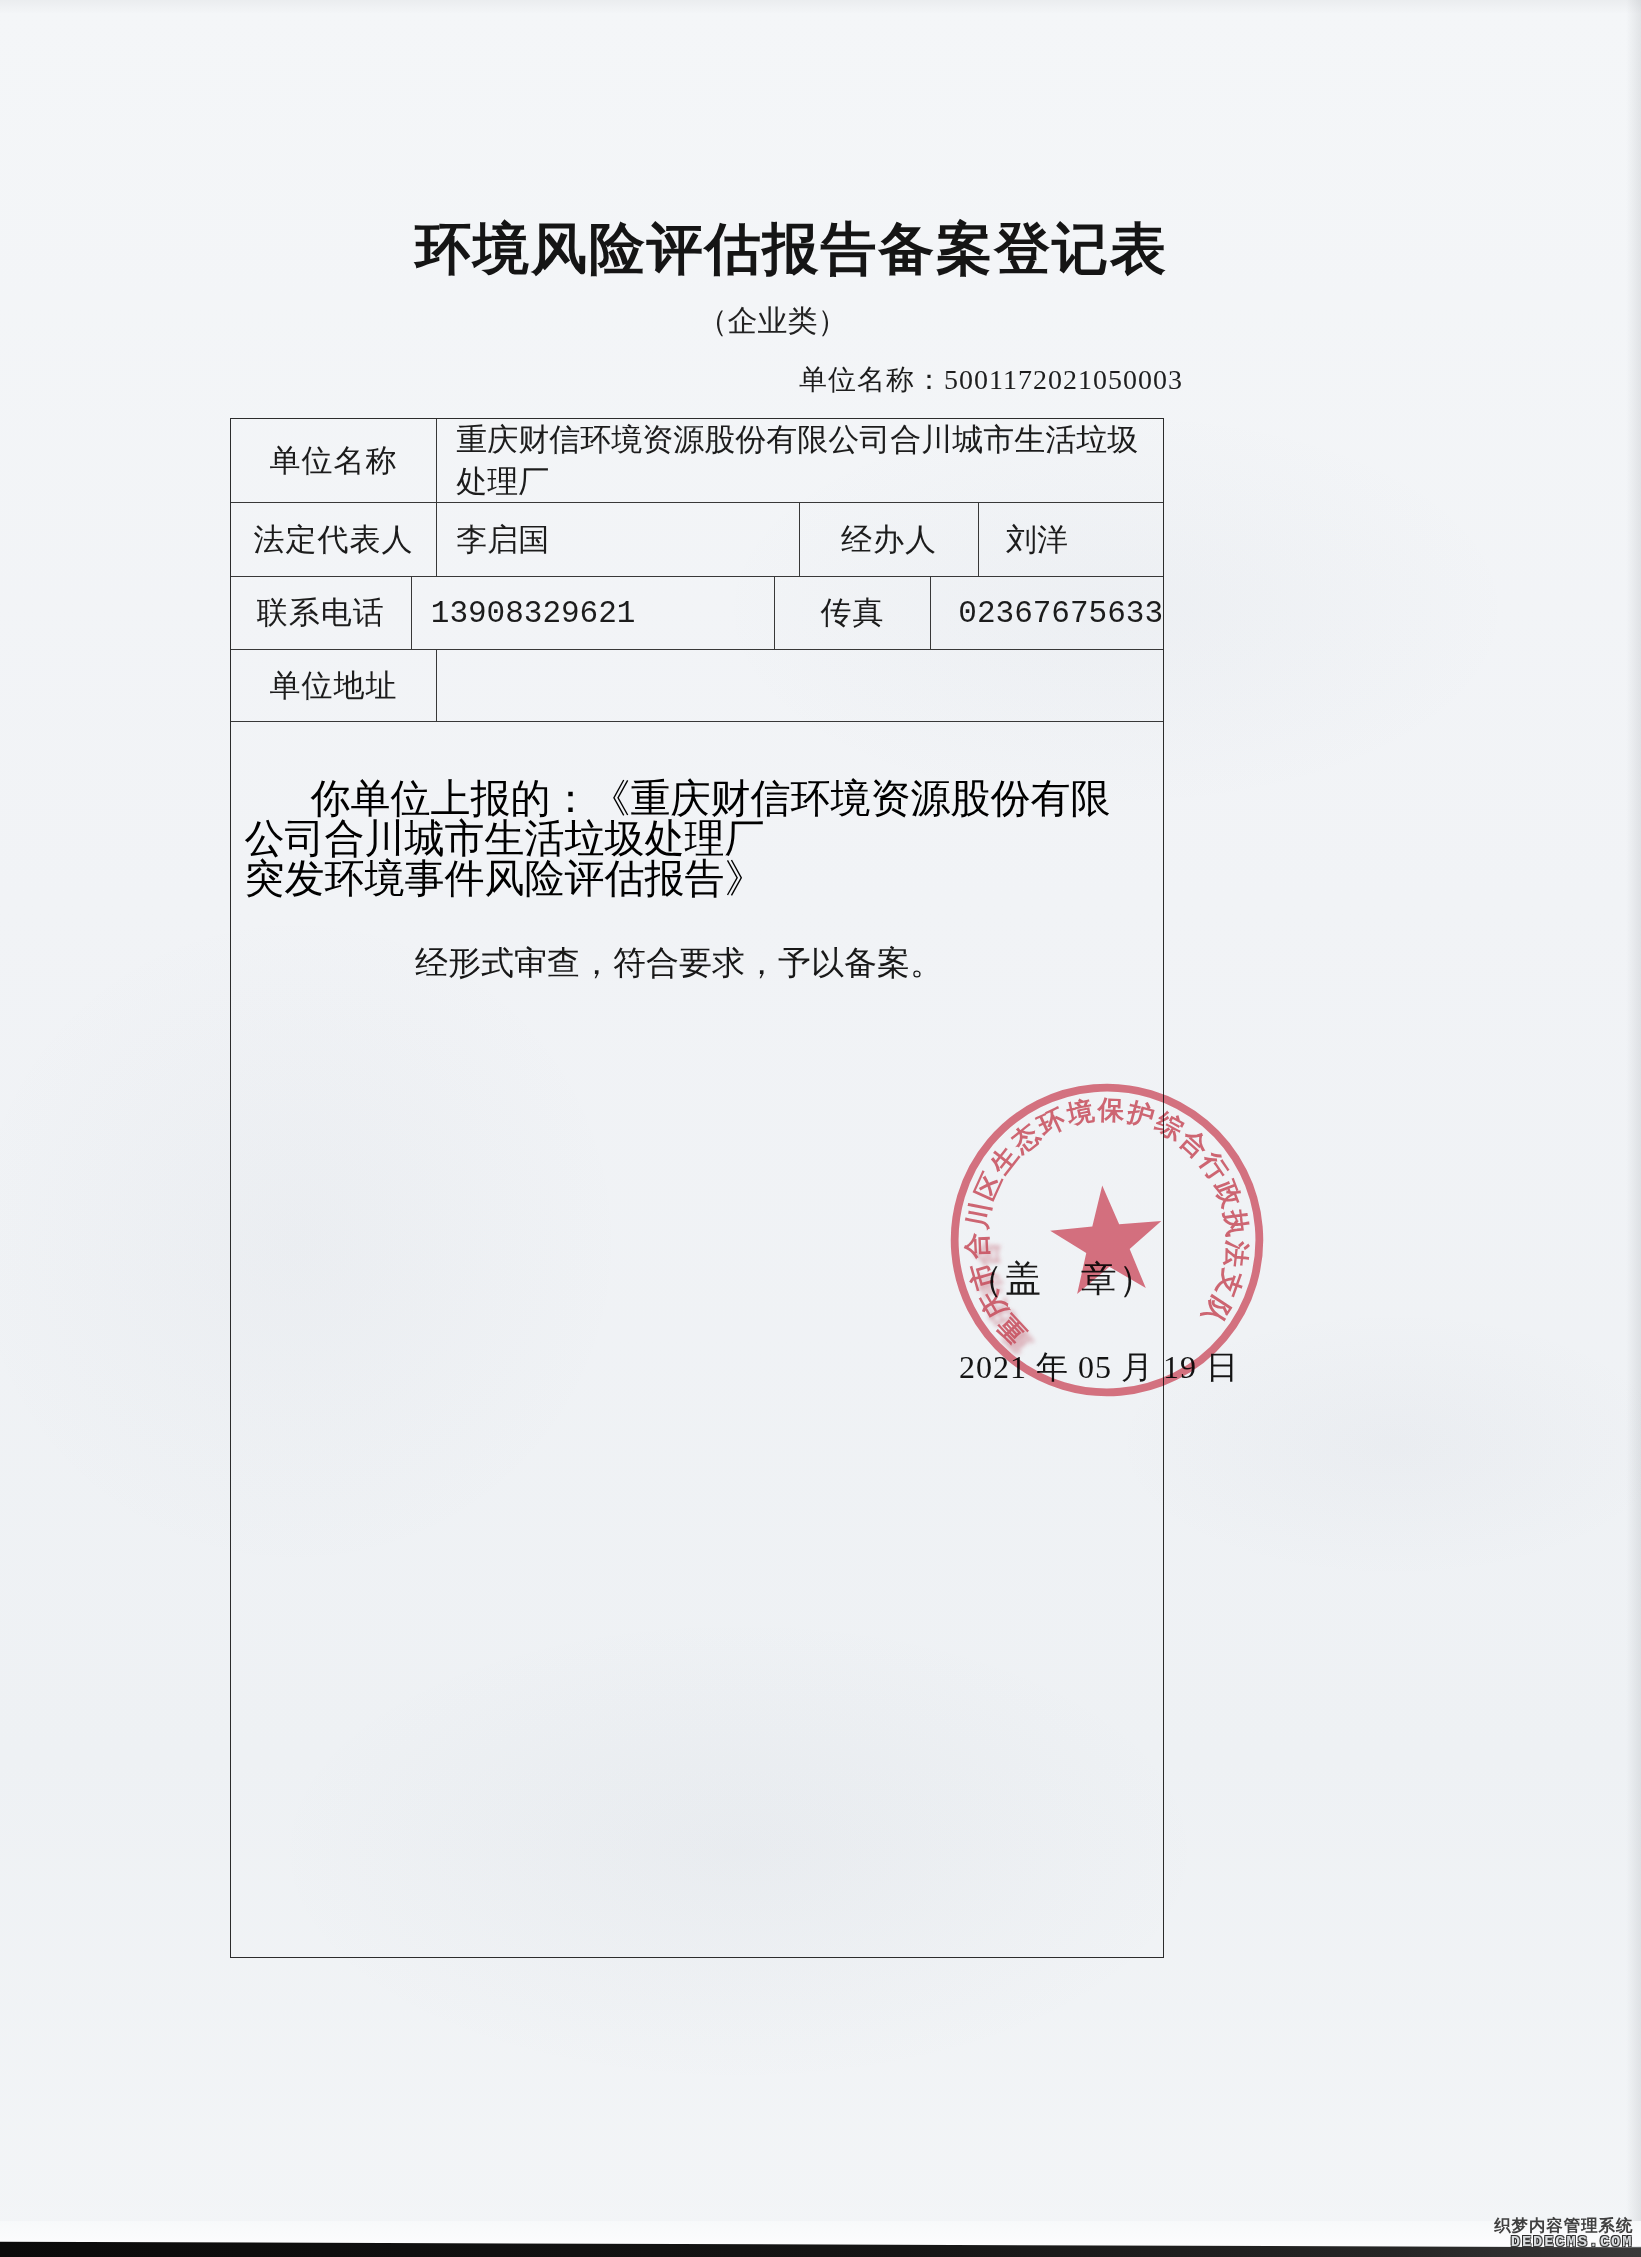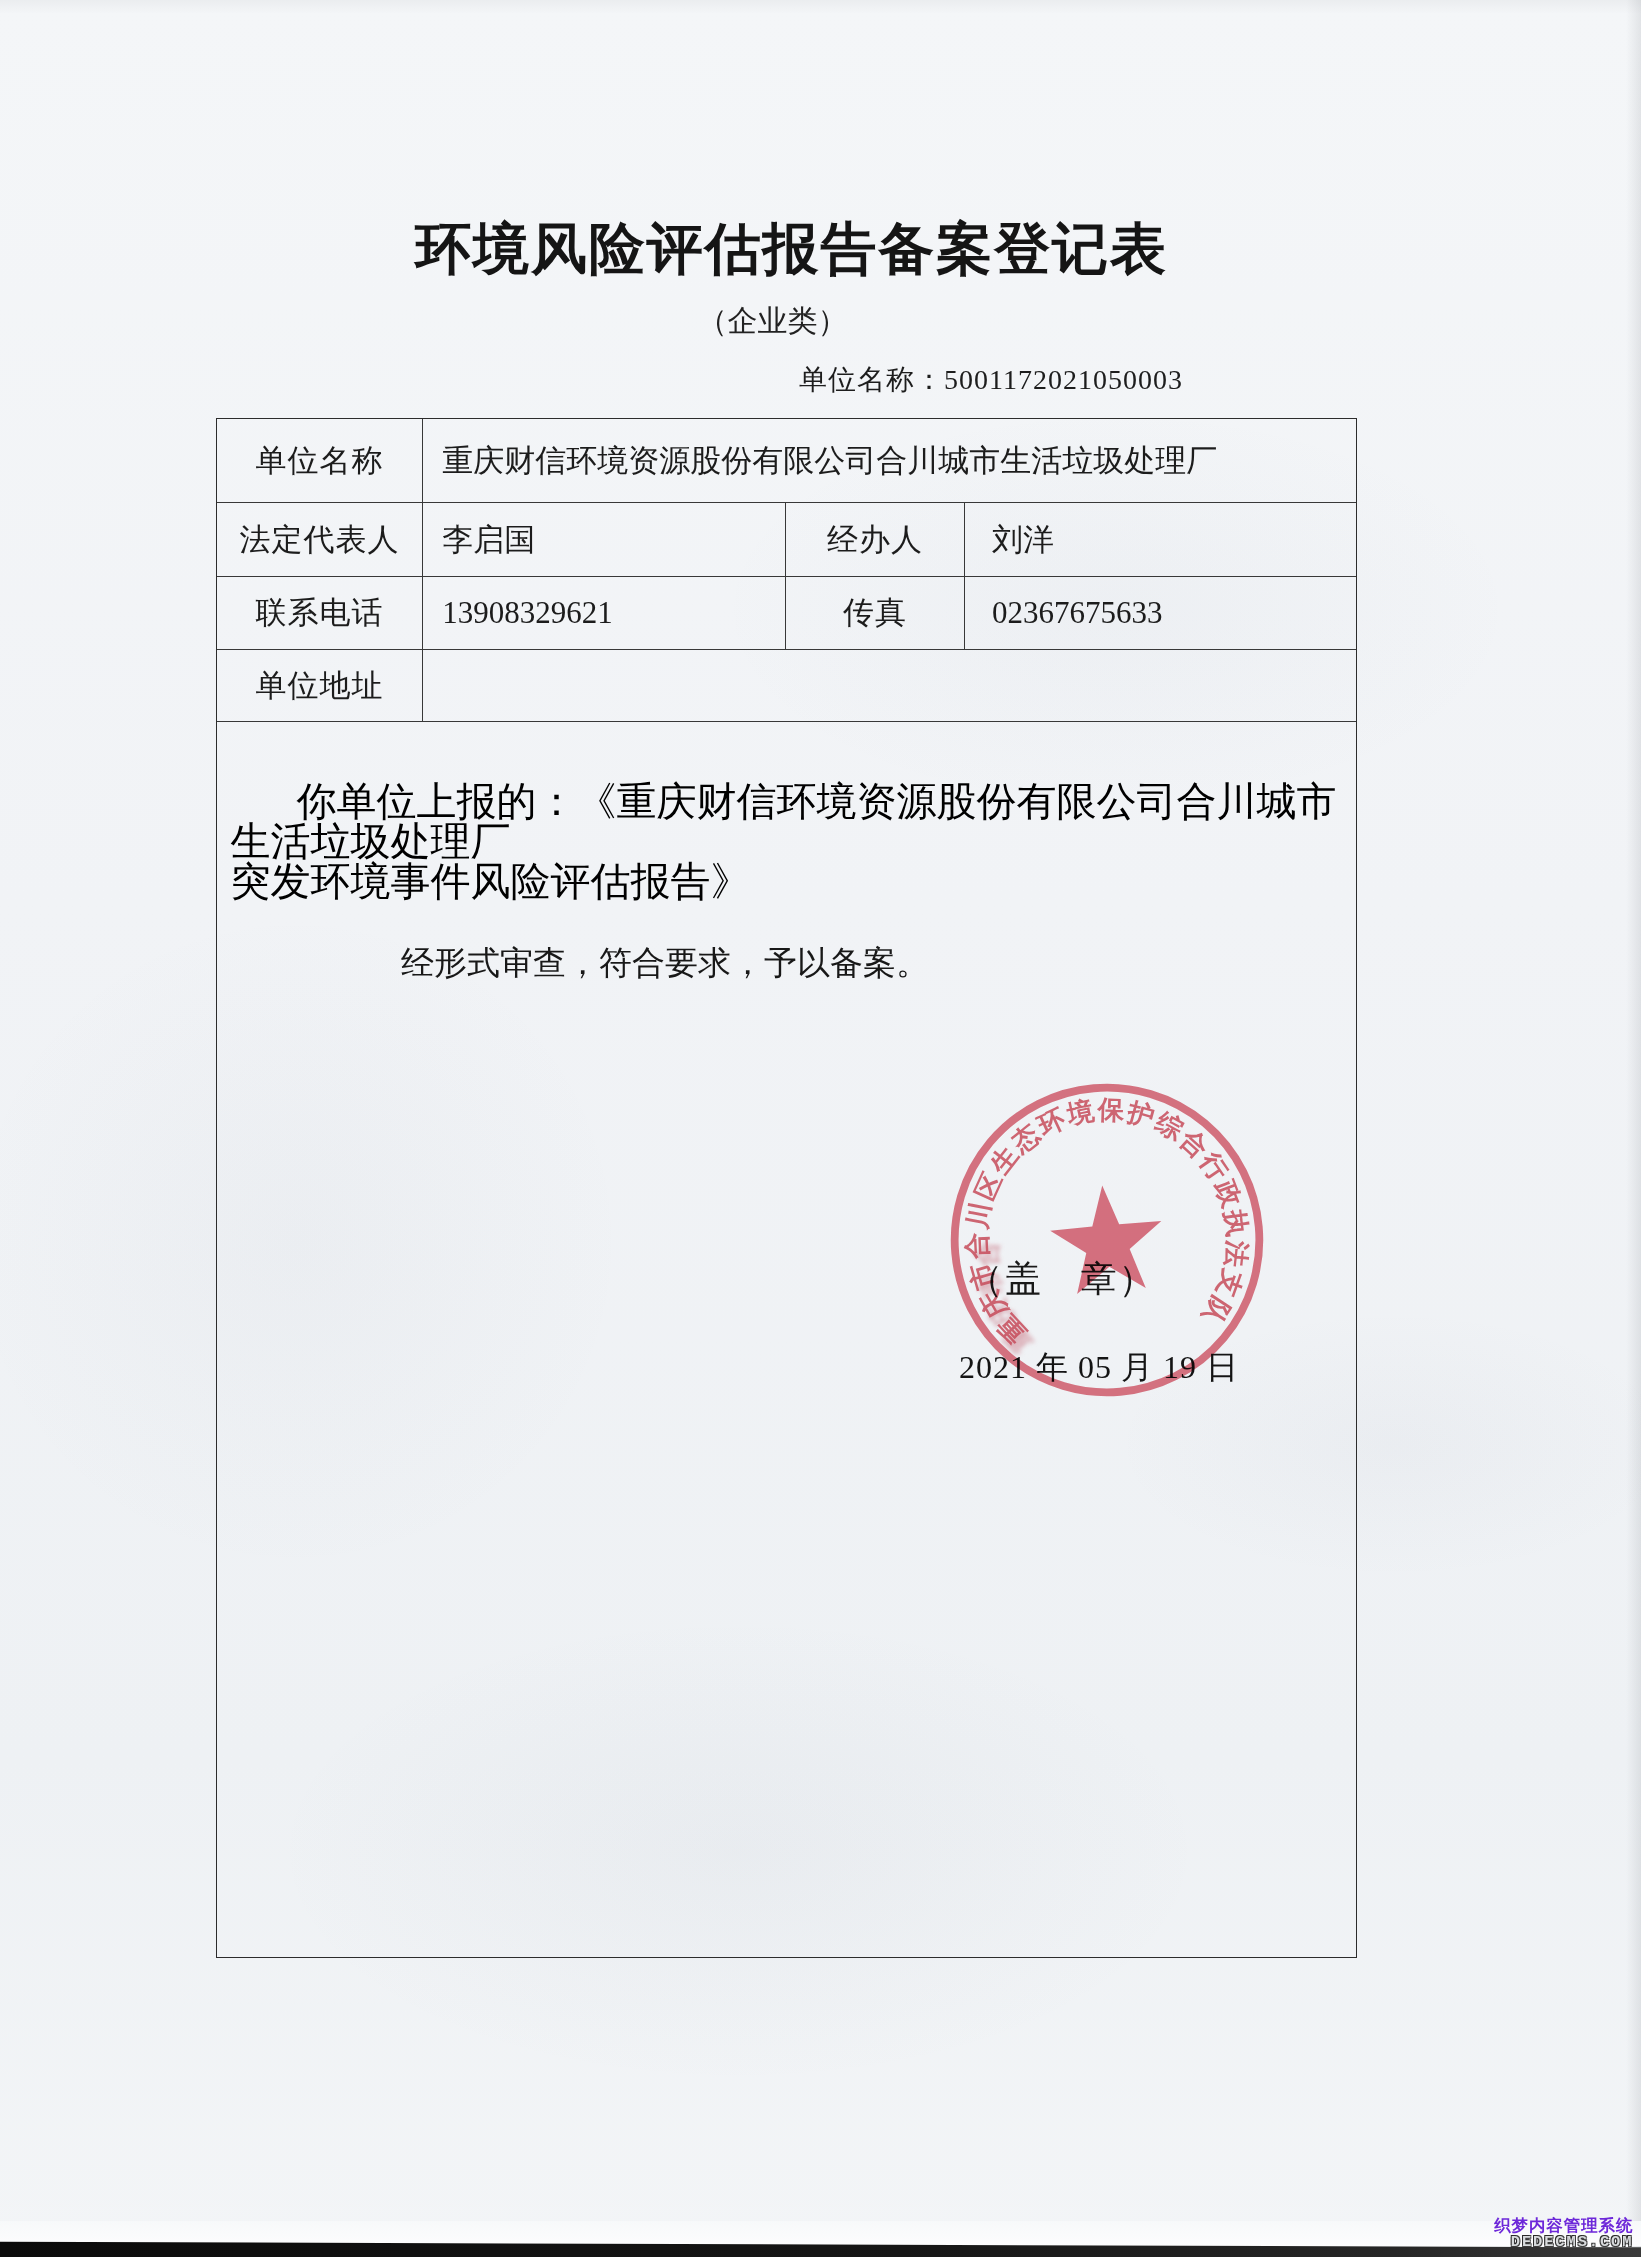--- a/index.html
+++ b/index.html
@@ -38,23 +38,24 @@
     position:absolute;left:0;top:301px;width:1545px;
     text-align:center;font-size:30px;color:#222;
   }
   .record-no{
     position:absolute;left:799px;top:361px;
     font-size:28px;letter-spacing:1px;color:#1d1d1d;
   }
 
   
   .doc-table{
-    position:absolute;left:216px;top:418px;width:1141px;height:1540px;
+    position:absolute;left:230px;top:418px;width:934px;height:1540px;
     border:1.9px solid #2c2c2c;box-sizing:border-box;
     font-size:31px;
+    font-family:Liberation Mono, monospace;
   }
   .t-row{display:flex;border-bottom:1.9px solid #383838;box-sizing:border-box;}
   .t-row.r1{height:84px;}
   .t-row.r2{height:74px;}
   .t-row.r3{height:73px;justify-content:flex-end;}
   .t-row.r4{height:72px;}
   .cell{display:flex;align-items:center;box-sizing:border-box;}
   .cell.lab{width:206px;justify-content:center;border-right:1.9px solid #383838;letter-spacing:1px;}
   .cell.val{flex:1;padding-left:19.3px;}
   .r2 .cell.v1,.r3 .cell.v1{width:363px;flex:none;border-right:1.9px solid #383838;}
@@ -98,21 +99,21 @@
   .black-band{
     position:absolute;left:0;top:2240px;width:1641px;height:17.4px;
     background:linear-gradient(90deg,#0b0b0b,#161616 55%,#262626 85%,#3a3a3a);
     clip-path:polygon(0 10%,100% 42%,100% 100%,0 100%);
   }
   .watermark{
     position:absolute;right:7.7px;top:2217px;text-align:right;line-height:1;z-index:5;
   }
   .wm1{
     font-family:"Liberation Sans","DejaVu Sans",sans-serif;
-    font-size:16.4px;font-weight:700;color:#6d28d9;letter-spacing:1px;
+    font-size:16.4px;font-weight:700;color:#404040;letter-spacing:1px;
     text-shadow:1px 1px 0 rgba(250,250,250,0.55);
   }
   .wm2{
     margin-top:1.9px;
     font-family:"Liberation Mono","DejaVu Sans Mono",monospace;
     font-size:15.4px;font-weight:700;color:#d8dbdd;letter-spacing:1.9px;
     text-shadow:1px 1px 0 #3c3c3c,-1px -1px 0 #2a2a2a,1px -1px 0 #444,-1px 1px 0 #444;
   }
 </style>
 </head>

